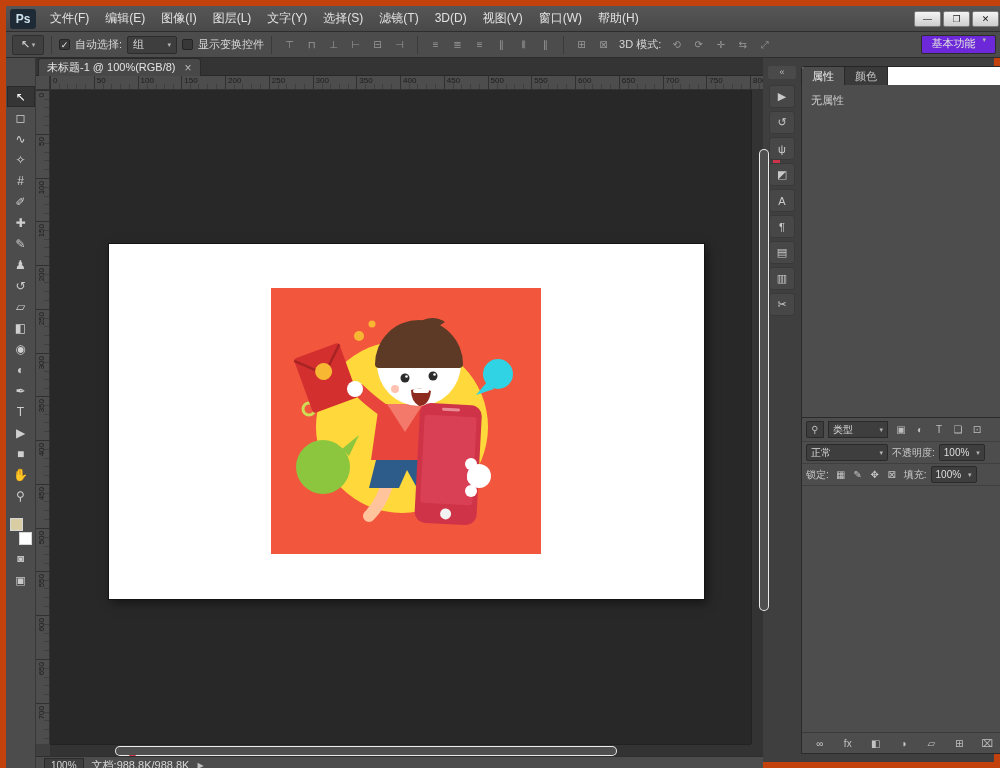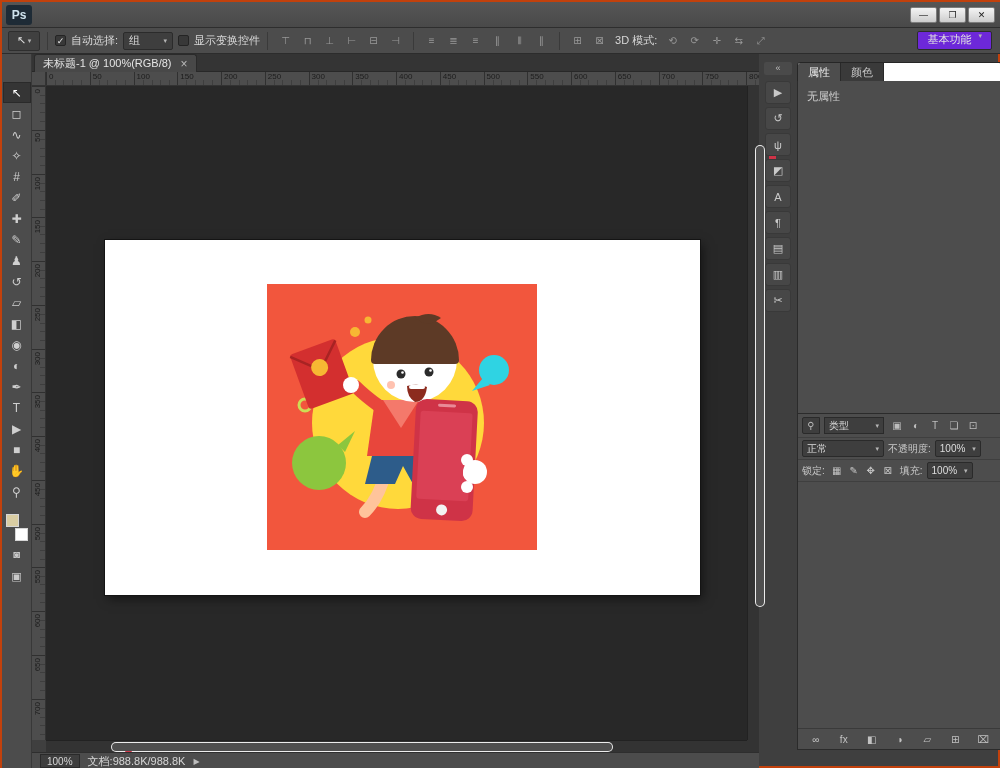--- a/index.html
+++ b/index.html
@@ -1,18 +1,18 @@
 <!DOCTYPE html>
 <html><head>
 <meta charset="utf-8">
 <style>
   * { margin:0; padding:0; box-sizing:border-box; }
   html,body { width:1000px; height:768px; overflow:hidden; background:#1d1d1d;
     font-family:"Liberation Sans","DejaVu Sans",sans-serif; }
-  .app { position:relative; width:1000px; height:768px; background:#3f3f3f; border:2px solid #c2410c; }
+  .app { position:relative; width:1000px; height:768px; background:#3f3f3f; border:6px solid #c2410c; }
 
   
   .menubar { position:absolute; left:0; top:0; width:998px; height:26px;
     background:linear-gradient(#565656,#494949); border-bottom:1px solid #2e2e2e;
     display:flex; align-items:center; }
   .pslogo { width:26px; height:20px; margin:0 6px 0 4px; background:#1e2b36; color:#cfe3ee;
     font-size:12px; font-weight:bold; text-align:center; line-height:20px; border-radius:3px; }
   .menus { display:flex; }
   .menuitem { font-size:12px; color:#e2e2e2; padding:0 8px; line-height:25px; cursor:default; }
   .winctl { margin-left:auto; margin-right:5px; display:flex; gap:2px; }
@@ -143,20 +143,34 @@
     border-top:1px solid #3a3a3a; display:flex; align-items:center; justify-content:space-evenly; }
   .lbicon { color:#c2c2c2; font-size:10px; width:20px; text-align:center; }
 </style>
 </head>
 <body>
 
 <div class="app">
 
   <div class="menubar">
     <div class="pslogo">Ps</div>
+    <nav class="menus">
+
+    <span class="menuitem">文件(F)</span>
+        <span class="menuitem">编辑(E)</span>
+        <span class="menuitem">图像(I)</span>
+        <span class="menuitem">图层(L)</span>
+        <span class="menuitem">文字(Y)</span>
+        <span class="menuitem">选择(S)</span>
+        <span class="menuitem">滤镜(T)</span>
+        <span class="menuitem">3D(D)</span>
+        <span class="menuitem">视图(V)</span>
+        <span class="menuitem">窗口(W)</span>
+        <span class="menuitem">帮助(H)</span>
+      </nav>
     <div class="winctl">
 
     <span class="wbtn">—</span>
         <span class="wbtn">❐</span>
         <span class="wbtn">✕</span>
       </div>
   </div>
 
   <div class="optionsbar">
     <span class="opt-tool">

